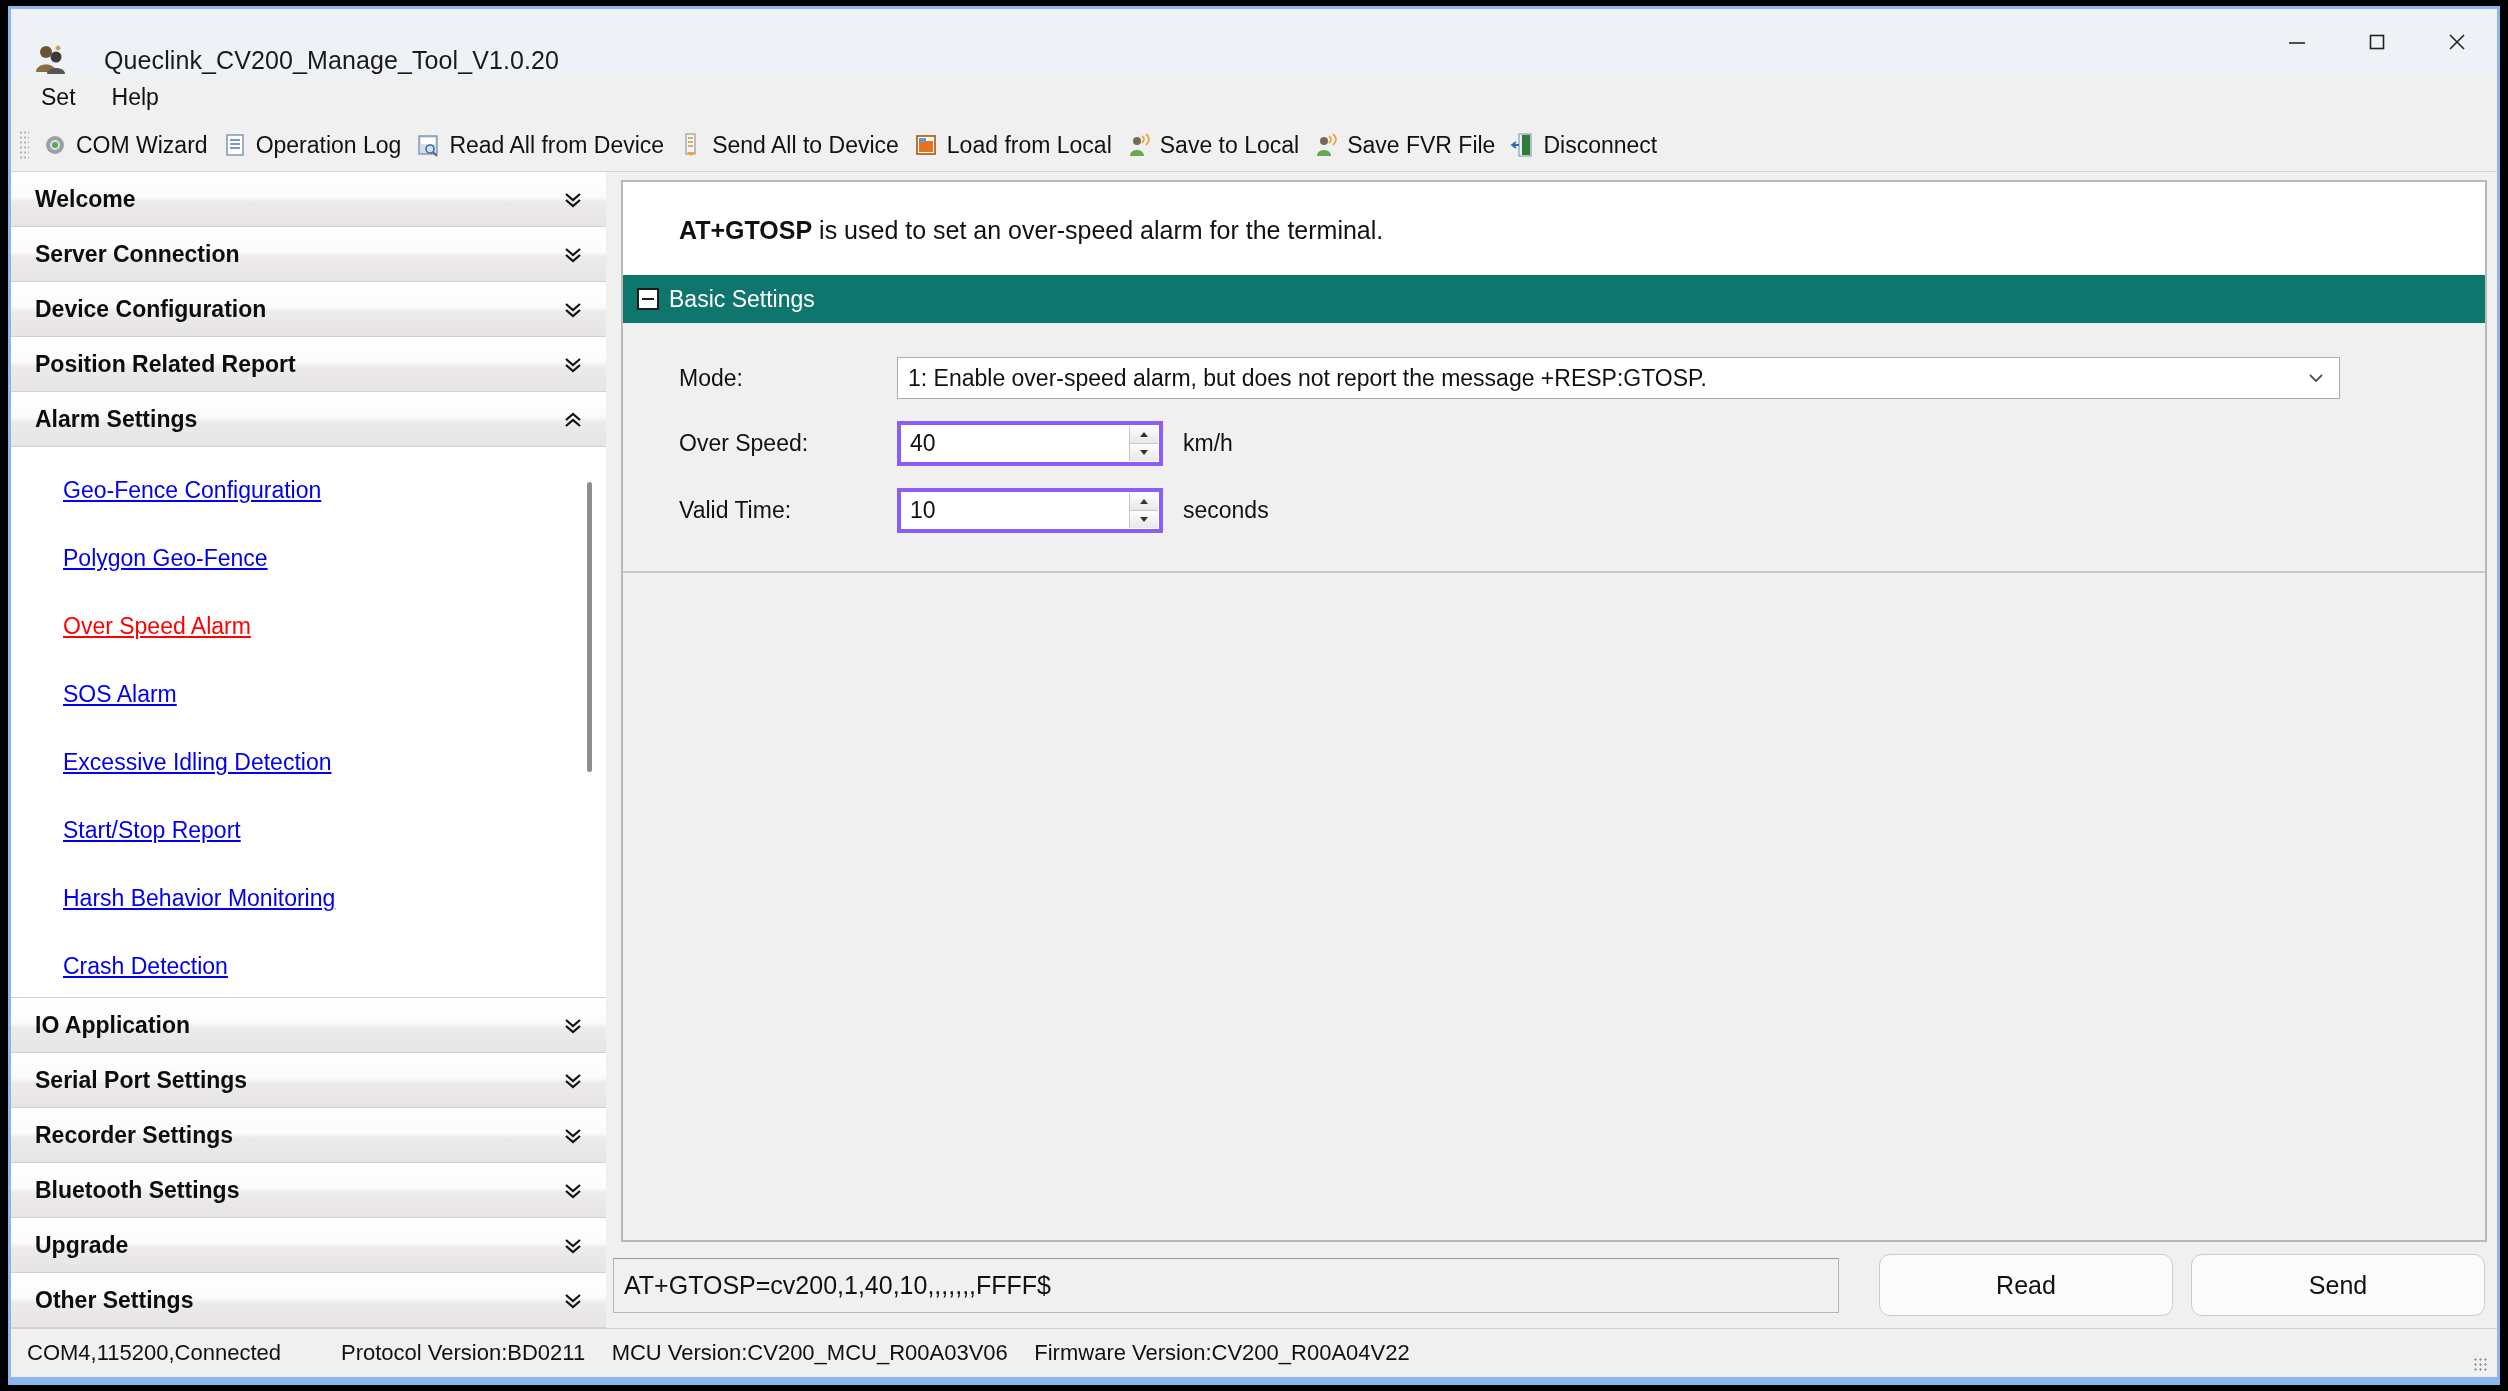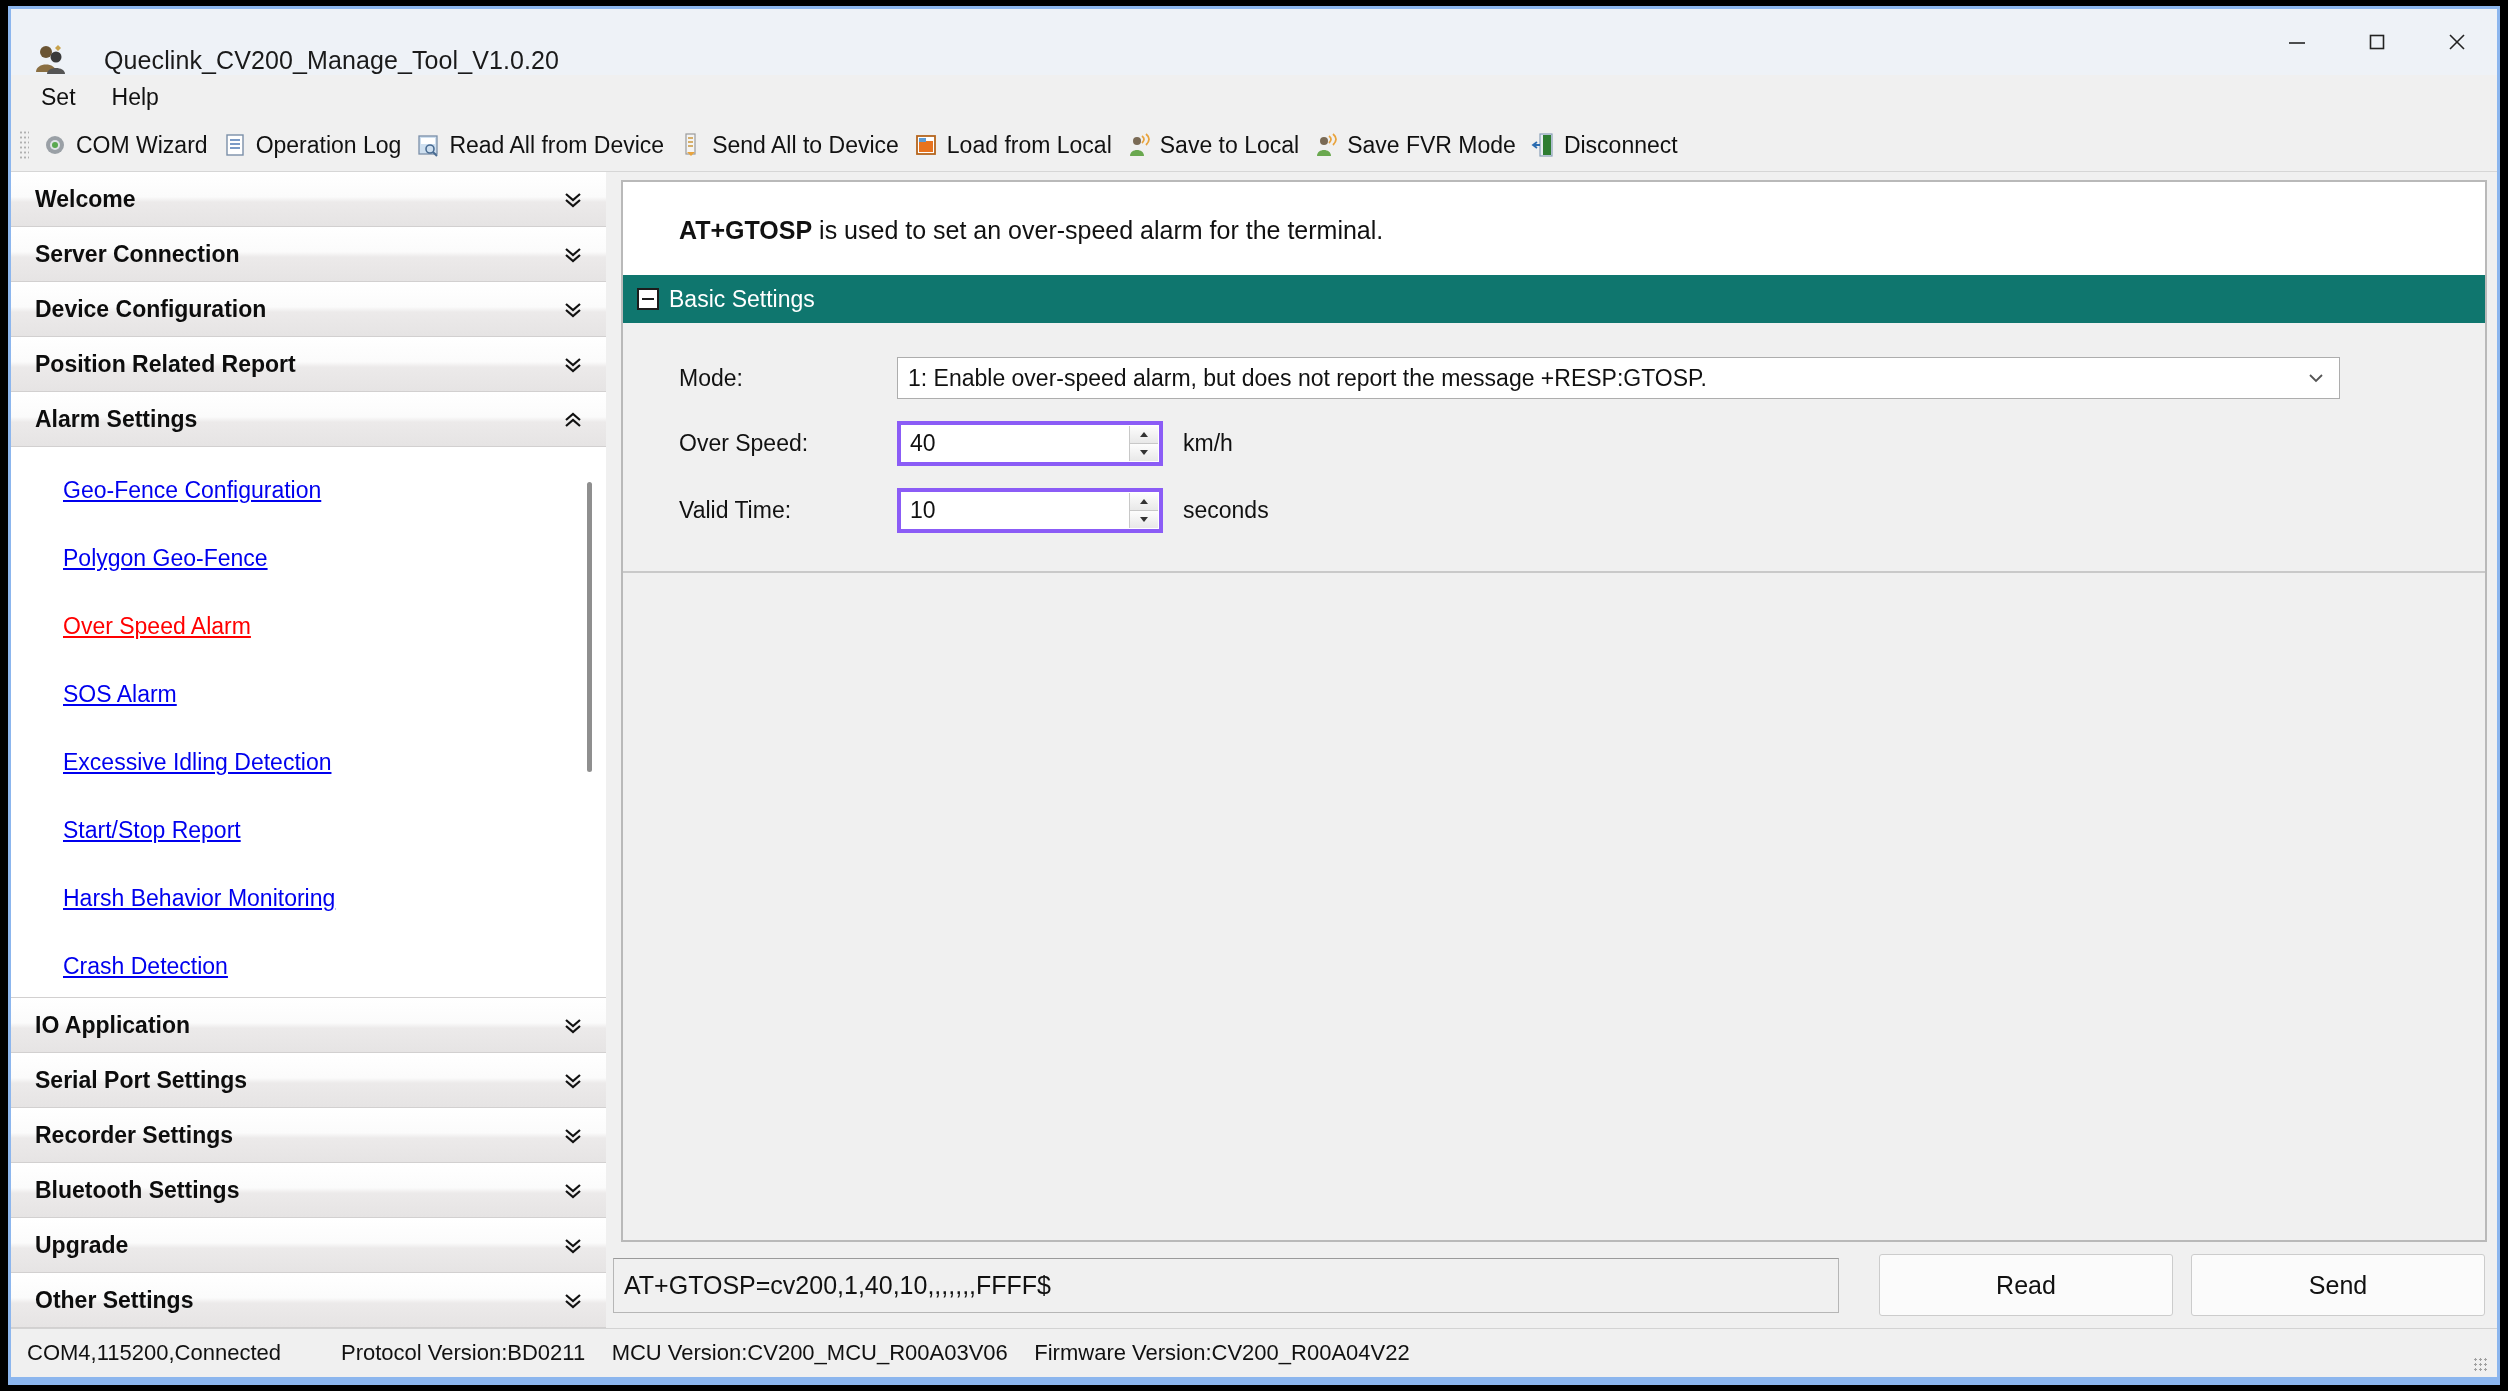--- a/index.html
+++ b/index.html
@@ -403,21 +403,21 @@
     font-family: "Liberation Sans", sans-serif;
     outline: none;
     margin-right: 22px;
   }
   .cmd-btn {
     width: 294px;
     height: 62px;
     flex: 0 0 auto;
     background: #fbfbfb;
     border: 1px solid #cccccc;
-    border-radius: 3px;
+    border-radius: 11px;
     font-size: 25px;
     color: #111;
     font-family: "Liberation Sans", sans-serif;
     cursor: pointer;
     margin-left: 18px;
   }
 
   
   .statusbar {
     height: 48px;
@@ -569,21 +569,21 @@
 
       <div class="tb-item">
         <span class="tb-icon">
           <svg width="26" height="26" viewBox="0 0 26 26">
             <circle cx="11" cy="9" r="4" fill="#7a6a55"></circle>
             <path d="M4 24 C4 16 18 16 18 24 Z" fill="#6aa84f"></path>
             <path d="M16 4 q4 3 0 7" fill="none" stroke="#e8a33d" stroke-width="1.8"></path>
             <path d="M20 2 q6 5 0 11" fill="none" stroke="#e8a33d" stroke-width="1.8"></path>
           </svg>
         </span>
-        <span class="tb-label">Save FVR Mode</span>
+        <span class="tb-label">Save FVR File</span>
       </div>
 
       <div class="tb-item">
         <span class="tb-icon">
           <svg width="26" height="26" viewBox="0 0 26 26">
             <rect x="10" y="2" width="12" height="22" fill="#e9eef4" stroke="#8aa0b8" stroke-width="1.2"></rect>
             <rect x="13" y="3" width="8" height="20" fill="#2e7d32"></rect>
             <path d="M3 13 h7 M7 10 l-4 3 4 3" fill="none" stroke="#2b6cb0" stroke-width="1.8"></path>
           </svg>
         </span>

